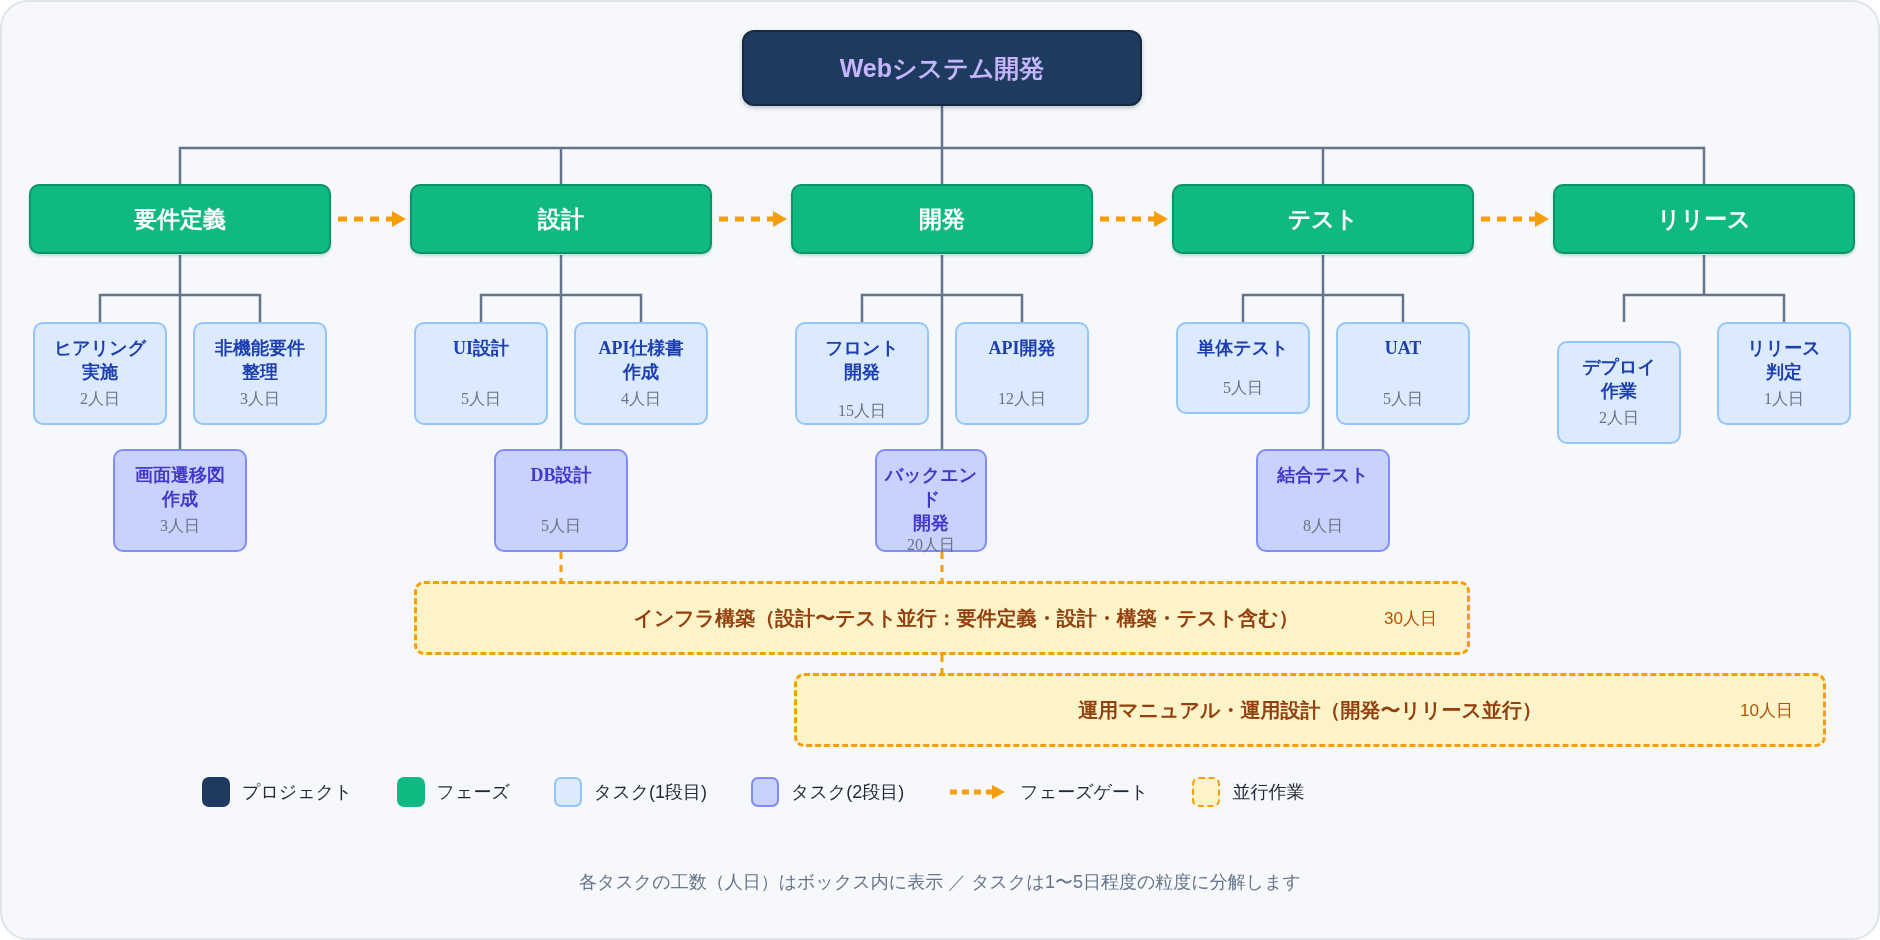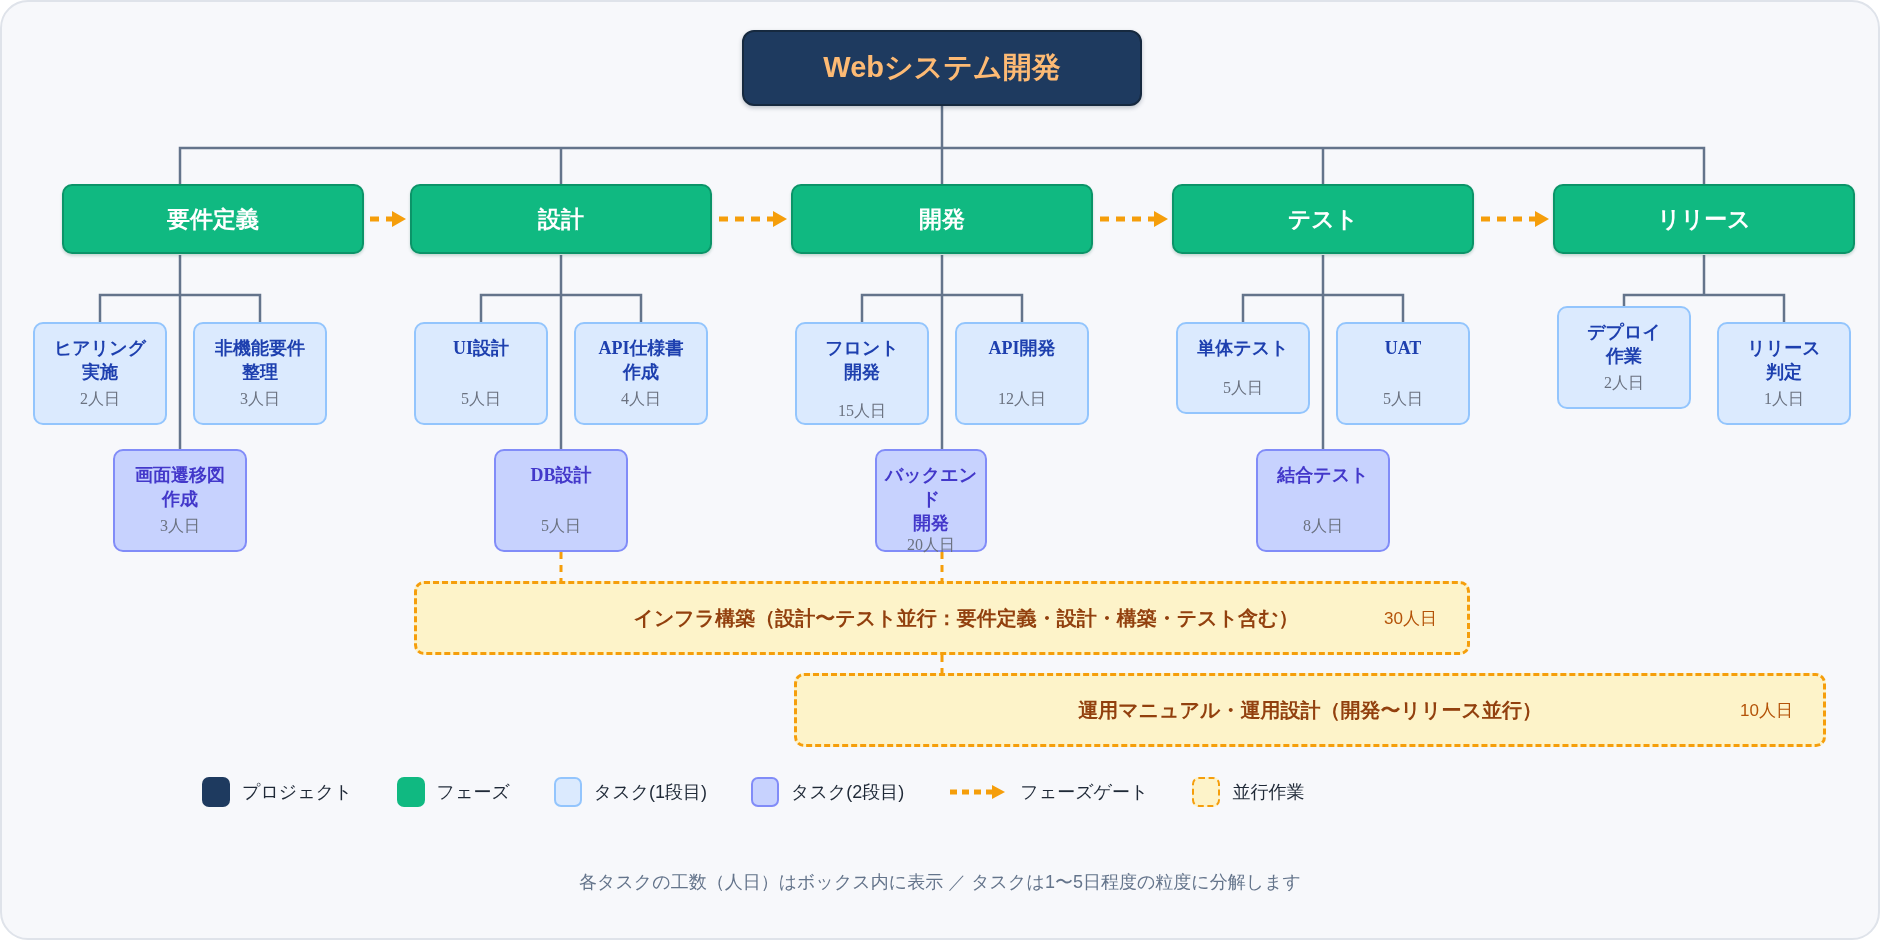--- a/index.html
+++ b/index.html
@@ -17,21 +17,21 @@
   body{font-family:"Liberation Sans","DejaVu Sans",sans-serif;}
   .canvas{position:relative;width:1880px;height:940px;background:var(--canvas-bg);
     border:2px solid var(--canvas-border);border-radius:28px;overflow:hidden;}
   svg.wires{position:absolute;left:0;top:0;}
   .wire{stroke:var(--wire);stroke-width:2.5;fill:none;}
   .gate{stroke:var(--orange);stroke-width:5;stroke-dasharray:9 7;fill:none;}
   .gate-head{fill:var(--orange);stroke:none;}
   .pline{stroke:var(--orange);stroke-width:3;stroke-dasharray:7 6;fill:none;}
   .node{position:absolute;display:flex;align-items:center;justify-content:center;text-align:center;}
   .root-node{background:var(--navy);border:2px solid var(--navy-border);border-radius:12px;
-    color:#fdba74;font-size:29px;font-weight:bold;box-shadow:0 2px 4px rgba(20,35,60,.25);}
+    color:#c4b5fd;font-size:25px;font-weight:bold;box-shadow:0 2px 4px rgba(20,35,60,.25);}
   .phase-node{background:var(--green);border:2px solid var(--green-border);border-radius:10px;
     color:#fff;font-size:23px;font-weight:bold;box-shadow:0 2px 3px rgba(10,90,60,.2);}
   .task-node{flex-direction:column;justify-content:space-between;align-items:center;
     border-radius:10px;padding:13px 6px 13px;font-family:Liberation Serif, serif;}
   .task-node .t-title{font-size:18px;font-weight:bold;line-height:1.32;}
   .task-node .t-title span{display:block;}
   .task-node .t-effort{font-size:16px;color:var(--effort-text);}
   .tier1{background:var(--blue1-bg);border:2px solid var(--blue1-border);}
   .tier1 .t-title{color:var(--blue1-text);}
   .tier2{background:var(--blue2-bg);border:2px solid var(--blue2-border);}
@@ -76,21 +76,21 @@
         <polygon class="gate-head" points="1533,209 1533,225 1547,217"></polygon>
     </g>
 
     <path class="pline" d="M559 550 V579 M940 550 V579 M940 653 V671"></path>
   </svg>
 
   <div class="node root-node" style="left:740px;top:28px;width:400px;height:76px;">
     <span>Webシステム開発</span>
   </div>
 
-  <div class="node phase-node" style="left:27px;top:182px;width:302px;height:70px;margin-left:33px;">
+  <div class="node phase-node" style="left:27px;top:182px;width:302px;height:70px;">
       <span>要件定義</span>
     </div>
   <div class="node phase-node" style="left:408px;top:182px;width:302px;height:70px;">
       <span>設計</span>
     </div>
   <div class="node phase-node" style="left:789px;top:182px;width:302px;height:70px;">
       <span>開発</span>
     </div>
   <div class="node phase-node" style="left:1170px;top:182px;width:302px;height:70px;">
       <span>テスト</span>
@@ -148,21 +148,21 @@
       </div>
     <div class="t-effort">5人日</div>
   </div>
   <div class="node task-node tier1" style="left:1334px;top:320px;width:134px;height:103px;">
     <div class="t-title">
         <span>UAT</span>
         <span></span>
       </div>
     <div class="t-effort">5人日</div>
   </div>
-  <div class="node task-node tier1" style="left:1555px;top:304px;width:134px;height:103px;">
+  <div class="node task-node tier1" style="left:1555px;top:339px;width:124px;height:103px;">
     <div class="t-title">
         <span>デプロイ</span>
         <span>作業</span>
       </div>
     <div class="t-effort">2人日</div>
   </div>
   <div class="node task-node tier1" style="left:1715px;top:320px;width:134px;height:103px;">
     <div class="t-title">
         <span>リリース</span>
         <span>判定</span>

